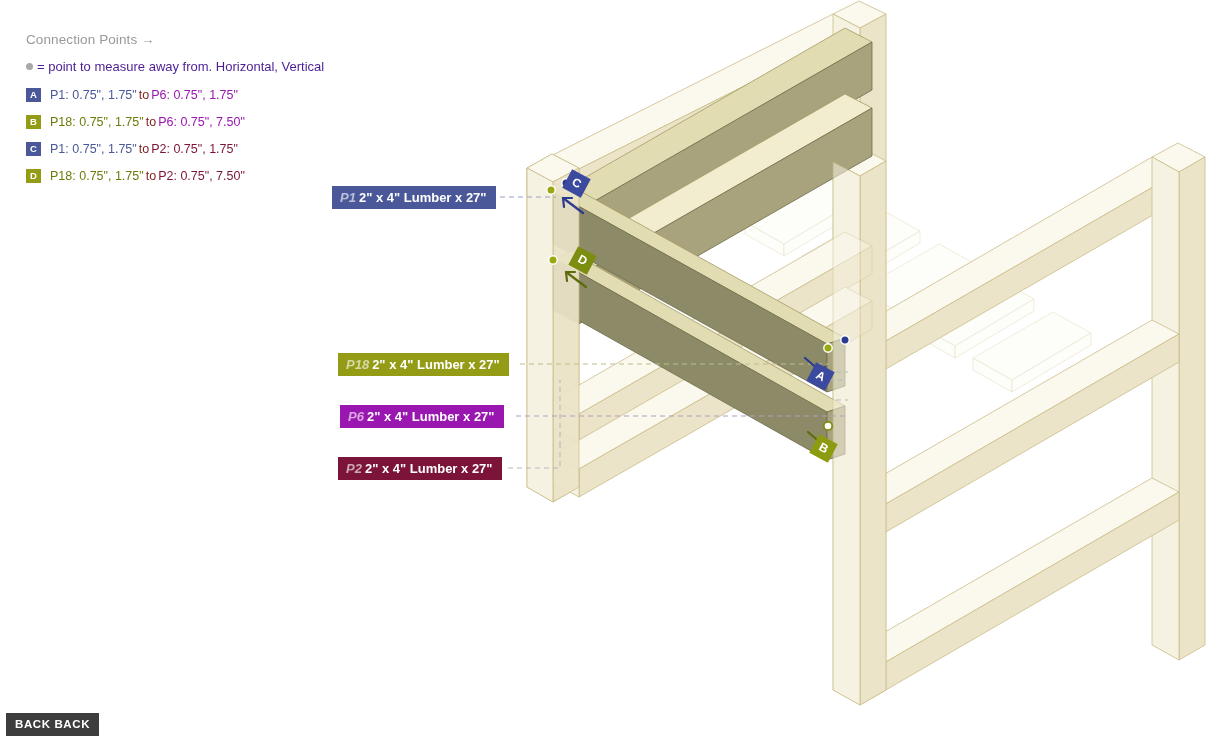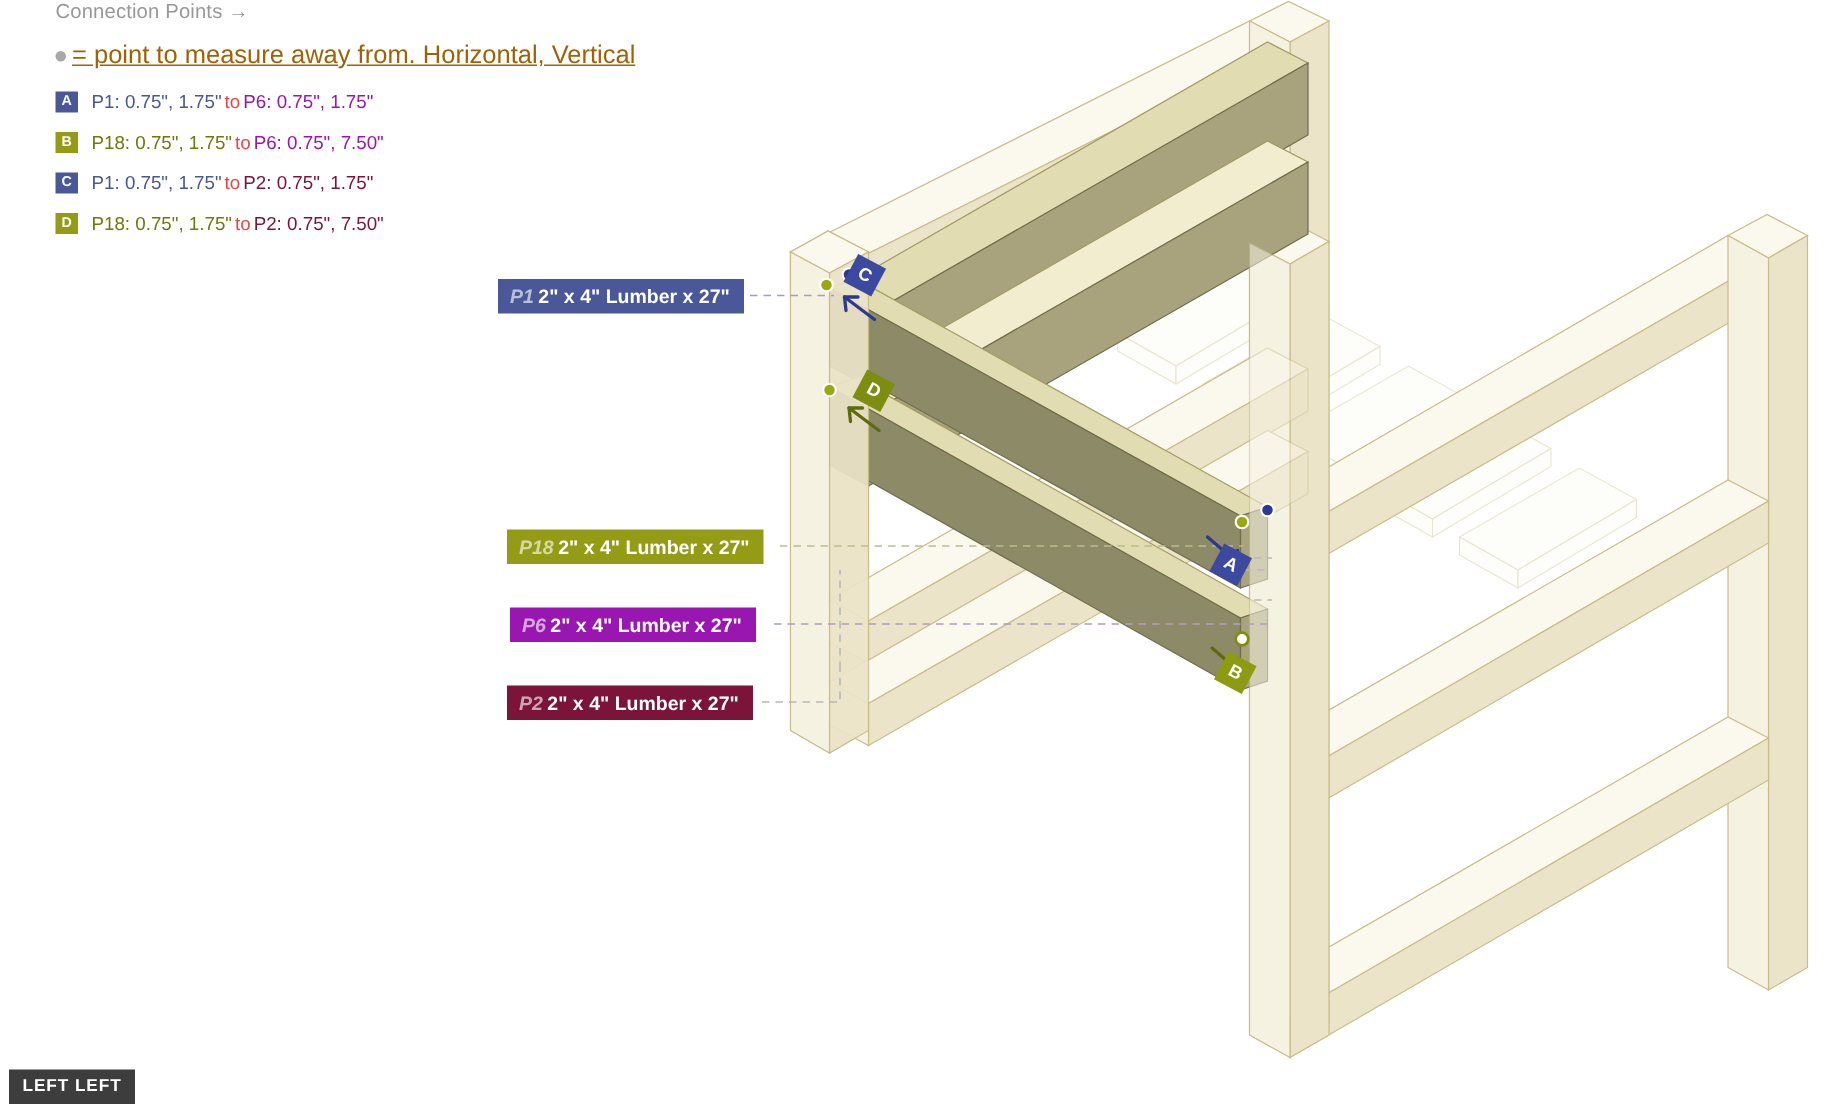--- a/index.html
+++ b/index.html
@@ -14,38 +14,36 @@
     position: relative;
     overflow: hidden;
     font-family: "Liberation Sans", sans-serif;
     -webkit-font-smoothing: antialiased;
   }
 
   
   #legend-panel {
     position: absolute;
     left: 26px;
-    top: 0;
+    top: 32px;
     width: 320px;
-    margin-left: 11px;
   }
   #legend-title {
     font-size: 13.5px;
     color: #999999;
     letter-spacing: .1px;
     margin: 0 0 12px 0;
     font-weight: 400;
   }
   #legend-subtitle {
-    font-size: 17px;
-    color: #a16207;
+    font-size: 13px;
+    color: #4c1d95;
     margin: 0 0 14px 0;
     font-weight: 400;
     white-space: nowrap;
-    text-decoration: underline;
   }
   #legend-subtitle .bulletdot {
     display: inline-block;
     width: 7px;
     height: 7px;
     border-radius: 50%;
     background: #a8a8a8;
     margin-right: 4px;
     vertical-align: 1px;
   }
@@ -67,21 +65,21 @@
     margin-right: 9px;
     flex: 0 0 auto;
   }
   .legend-text {
     font-size: 12.5px;
     color: #666;
     line-height: 1;
   }
   .legend-text .pid { font-weight: 400; }
   .legend-text .val { font-weight: 400; }
-  .legend-text .to  { color: #ef4444; font-weight: 400; padding: 0 2px; }
+  .legend-text .to  { color: #7f1d1d; font-weight: 400; padding: 0 2px; }
 
   
   #view-tag {
     position: absolute;
     left: 6px;
     top: 713px;
     background: #3d3d3d;
     color: #ffffff;
     font-size: 11.5px;
     font-weight: 700;
@@ -345,13 +343,13 @@
 </div>
 <div class="callout" id="callout-p2">
   <span class="pnum">P2</span><span>2" x 4" Lumber  x 27"</span>
 </div>
 
 <div class="marker" id="marker-c">C</div>
 <div class="marker" id="marker-d">D</div>
 <div class="marker" id="marker-a">A</div>
 <div class="marker" id="marker-b">B</div>
 
-<div id="view-tag">LEFT LEFT</div>
+<div id="view-tag">BACK BACK</div>
 
 </body></html>

